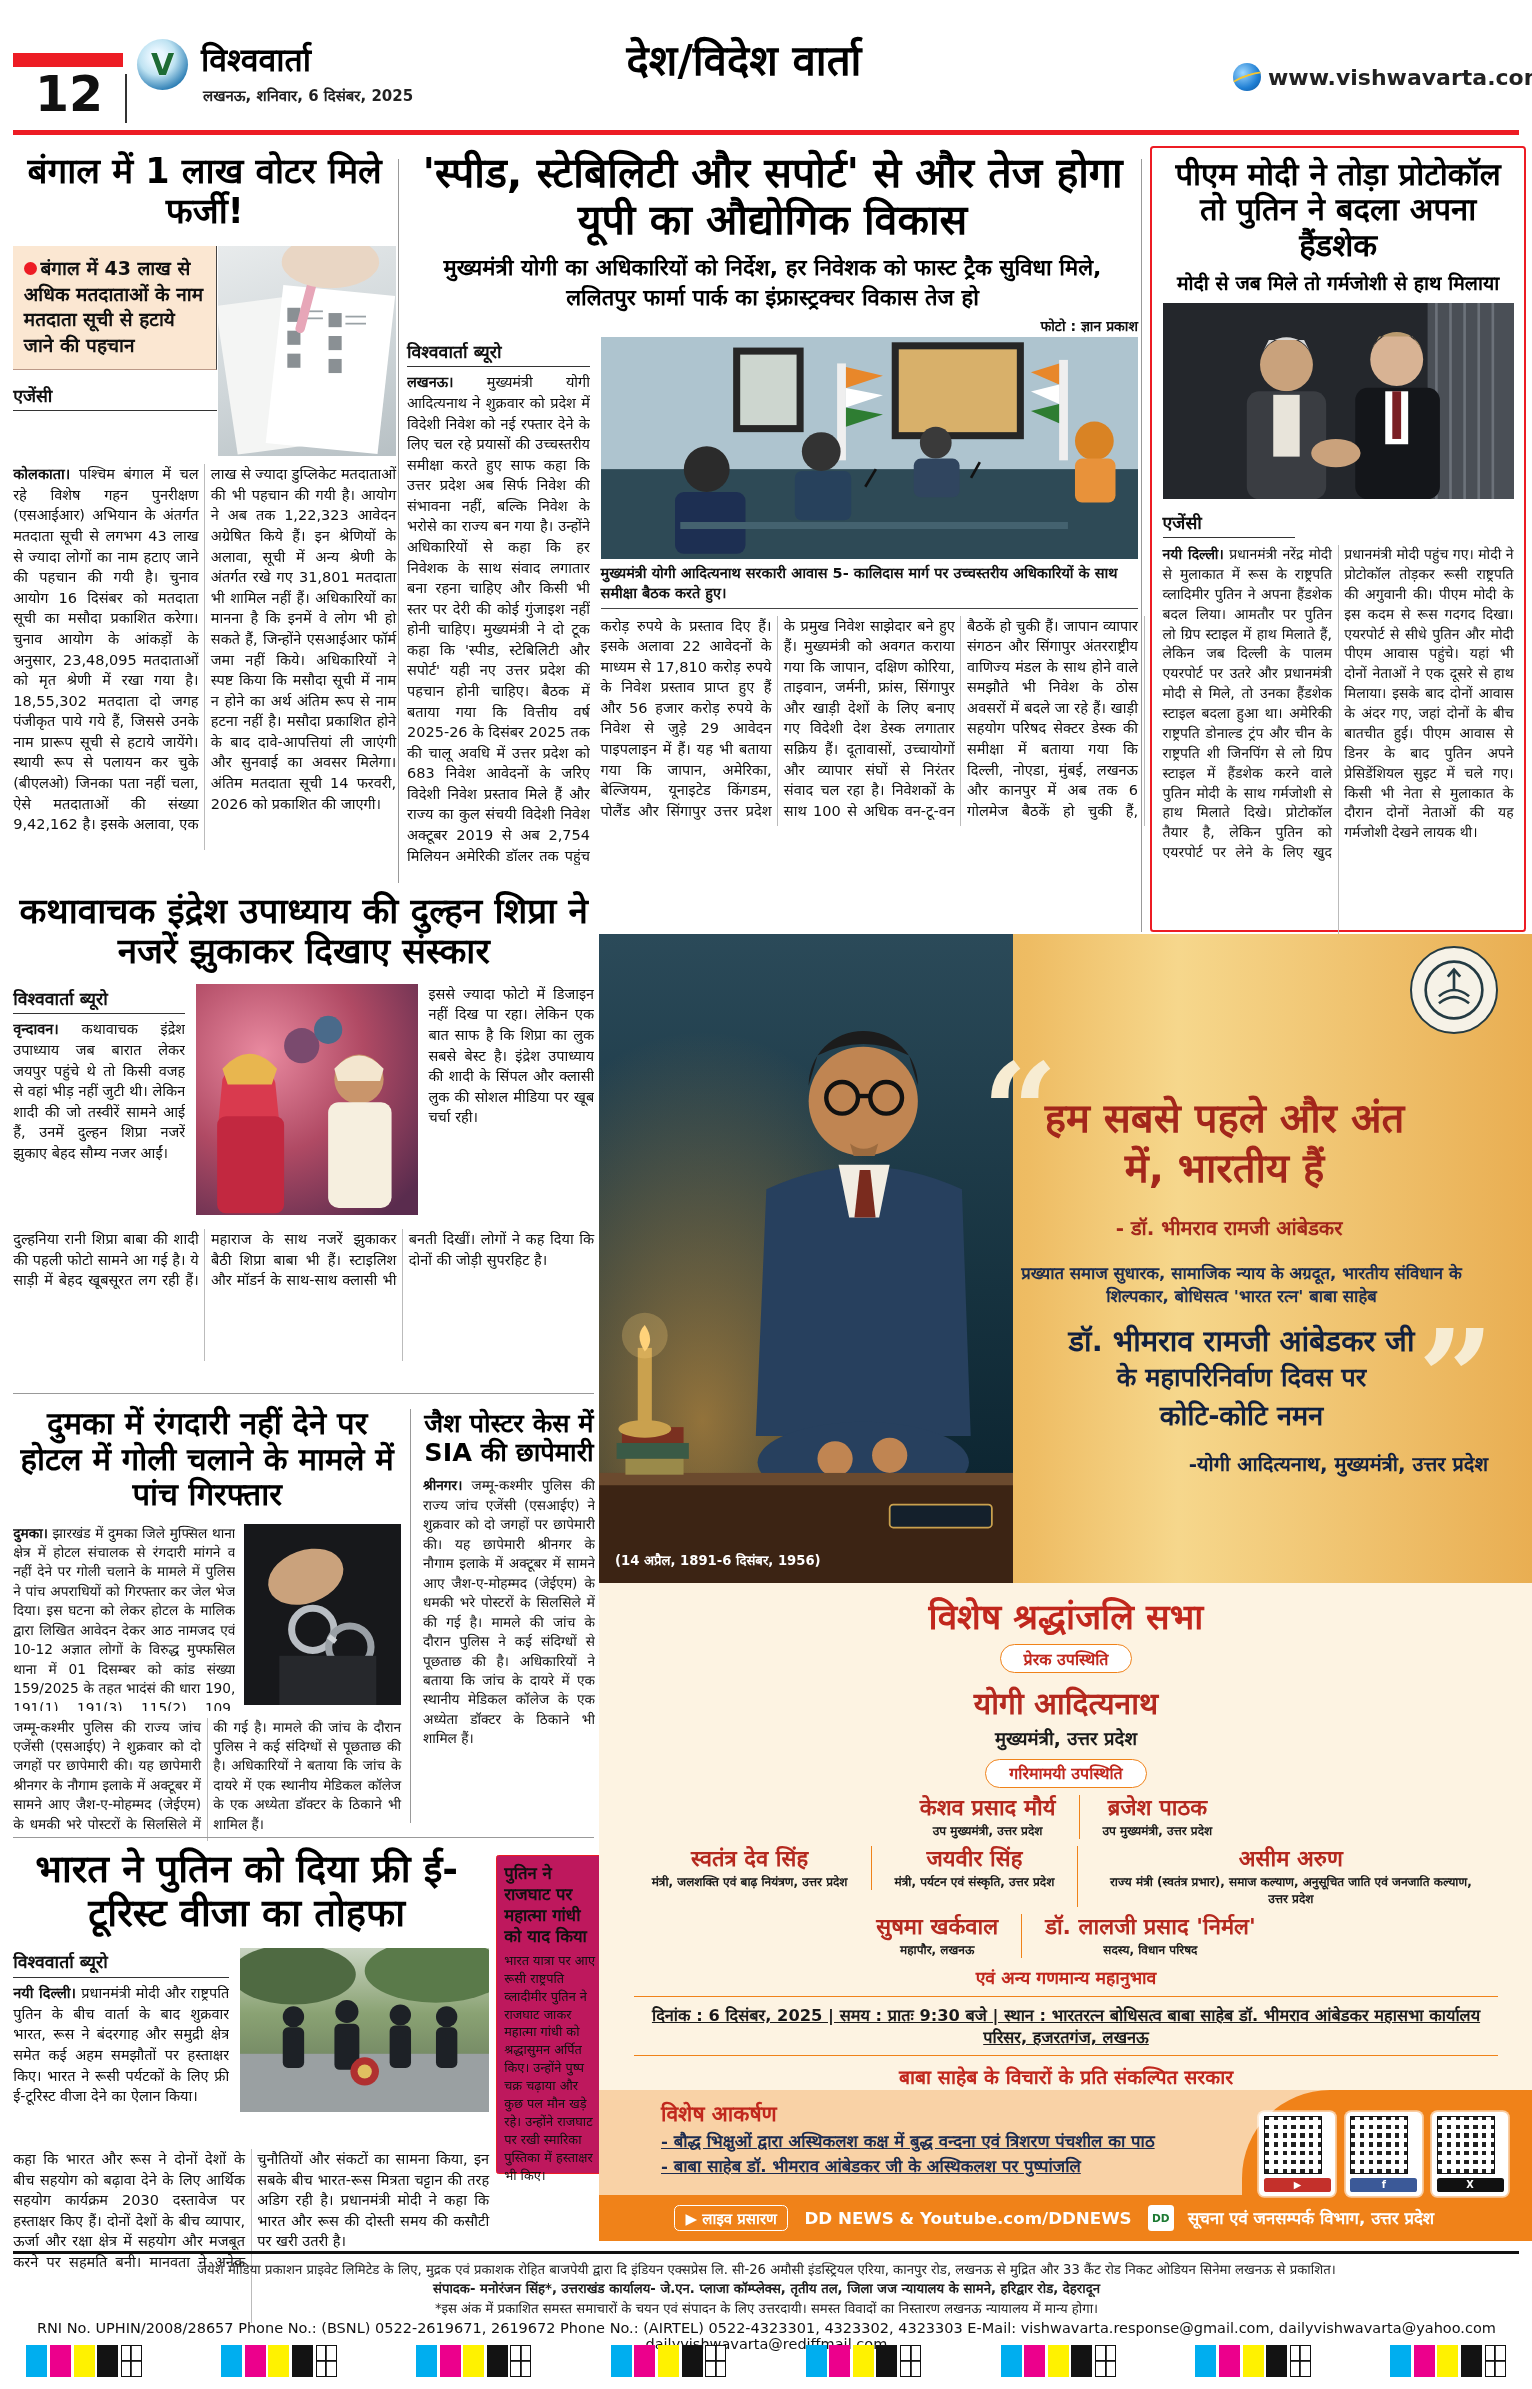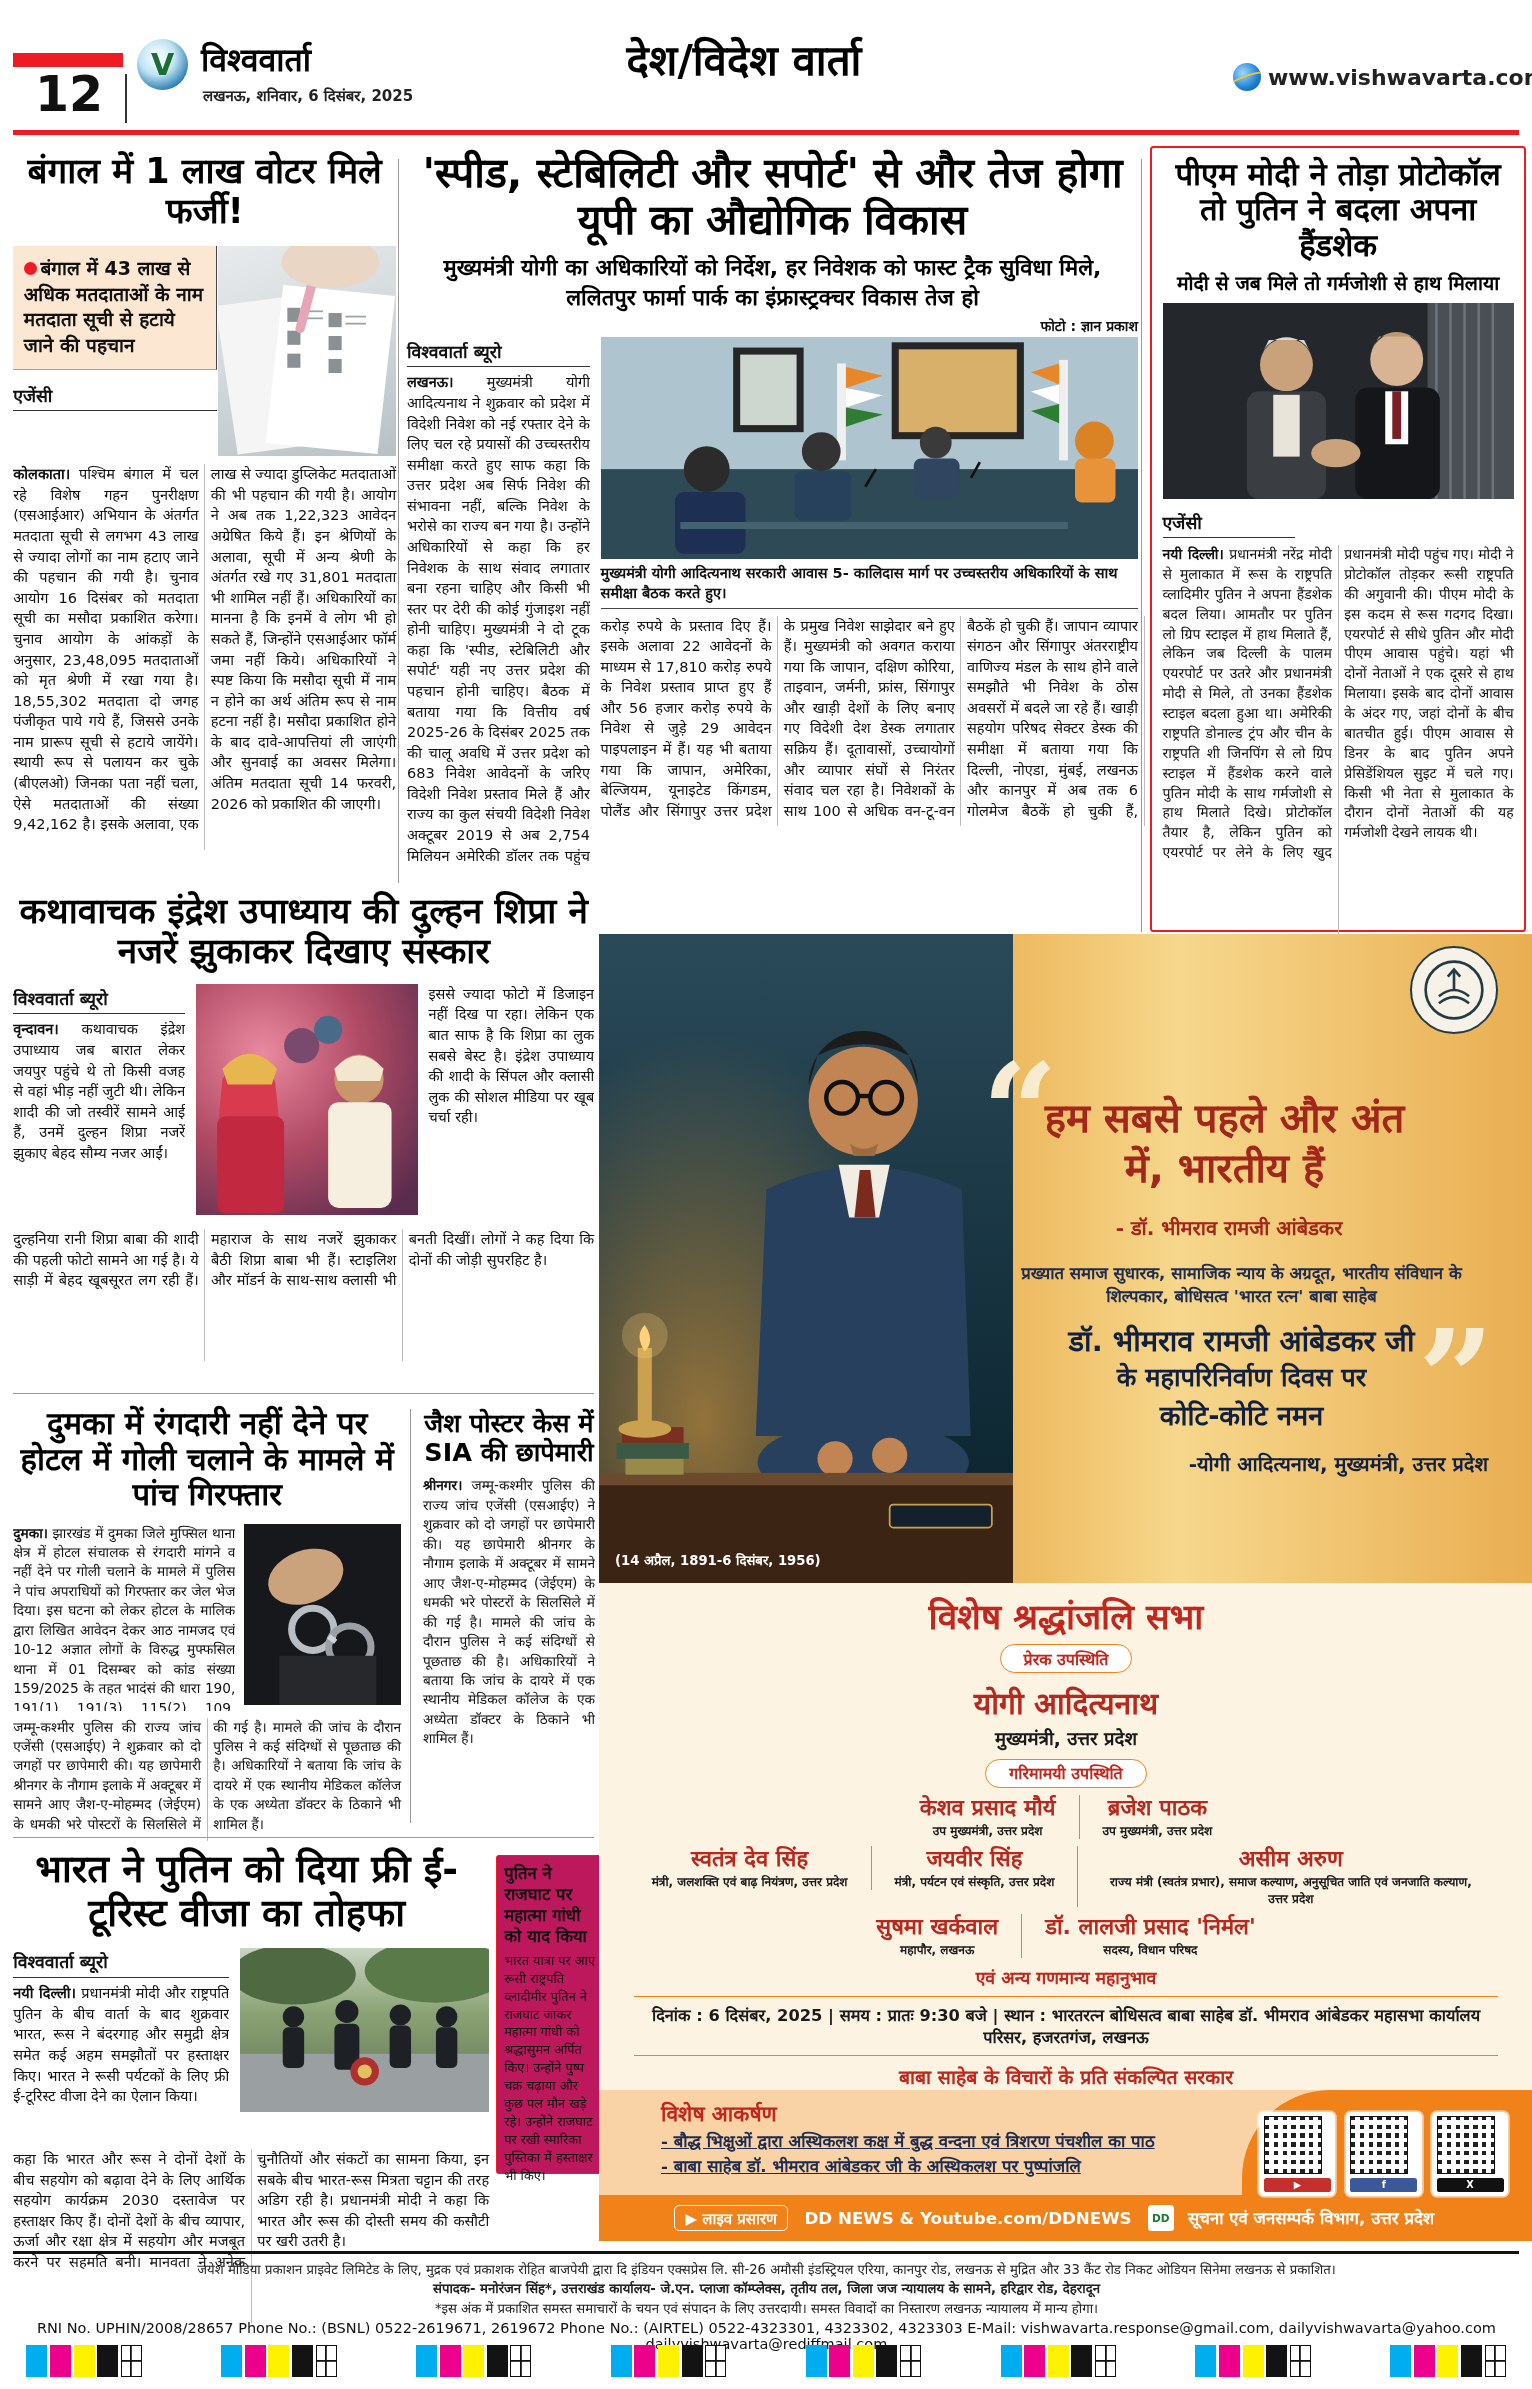--- a/index.html
+++ b/index.html
@@ -65,21 +65,21 @@
         color:#c1271d;font-size:16px;font-weight:800;background:#fff;}
   .cm-name{font-size:30px;font-weight:800;color:#b5291f;margin:8.8px 0 0 0;}
   .cm-title{font-size:18.5px;font-weight:800;color:#1a1a1a;margin:1.8px 0 8.8px 0;}
   .guest-row{display:flex;justify-content:center;align-items:flex-start;margin:7px 0;}
   .guest{padding:0 23px;border-left:1.8px solid #f08219;}
   .guest:first-child{border-left:none;}
   .guest .gname{font-size:22px;font-weight:800;color:#b5291f;line-height:1.15;}
   .guest .grole{font-size:12px;font-weight:800;color:#1a1a1a;margin-top:1.8px;}
   .others{font-size:17.6px;font-weight:800;color:#c1271d;margin:7px 0 3.5px 0;}
   .schedule{margin:7px 35px;border-top:1.8px solid #f08219;border-bottom:1.8px solid #f08219;
-        padding:7px 5.3px;font-size:16.3px;font-weight:800;color:#1a1a1a;}
+        padding:7px 5.3px;font-size:16.3px;font-weight:800;color:#1a1a1a;text-decoration:underline;}
   .govt-head{font-size:19.4px;font-weight:800;color:#c1271d;margin:5.3px 0 3.5px 0;}
   .special{position:absolute;left:0;top:1156px;width:934px;height:106px;background:#f9d2a6;}
   .orange-swoosh{position:absolute;right:0;top:1156px;width:291px;height:151px;
         background:#f08219;border-top-left-radius:88px;}
   .live-bar{position:absolute;left:0;top:1261px;width:868px;height:46px;background:#f08219;
         display:flex;align-items:center;gap:16px;padding-left:75px;box-sizing:border-box;}
   .special-head{font-size:21px;font-weight:800;color:#c1271d;margin:8.8px 0 3.5px 62px;text-align:left;}
   .special-pt{font-size:16.7px;font-weight:800;color:#1c2b4f;text-align:left;margin:1.8px 0 0 62px;line-height:1.35;text-decoration:underline;}
   .live-pill{border:1.8px solid #fff;border-radius:5.3px;color:#fff;font-size:15px;font-weight:800;
         padding:1.8px 10.6px;background:transparent;}

